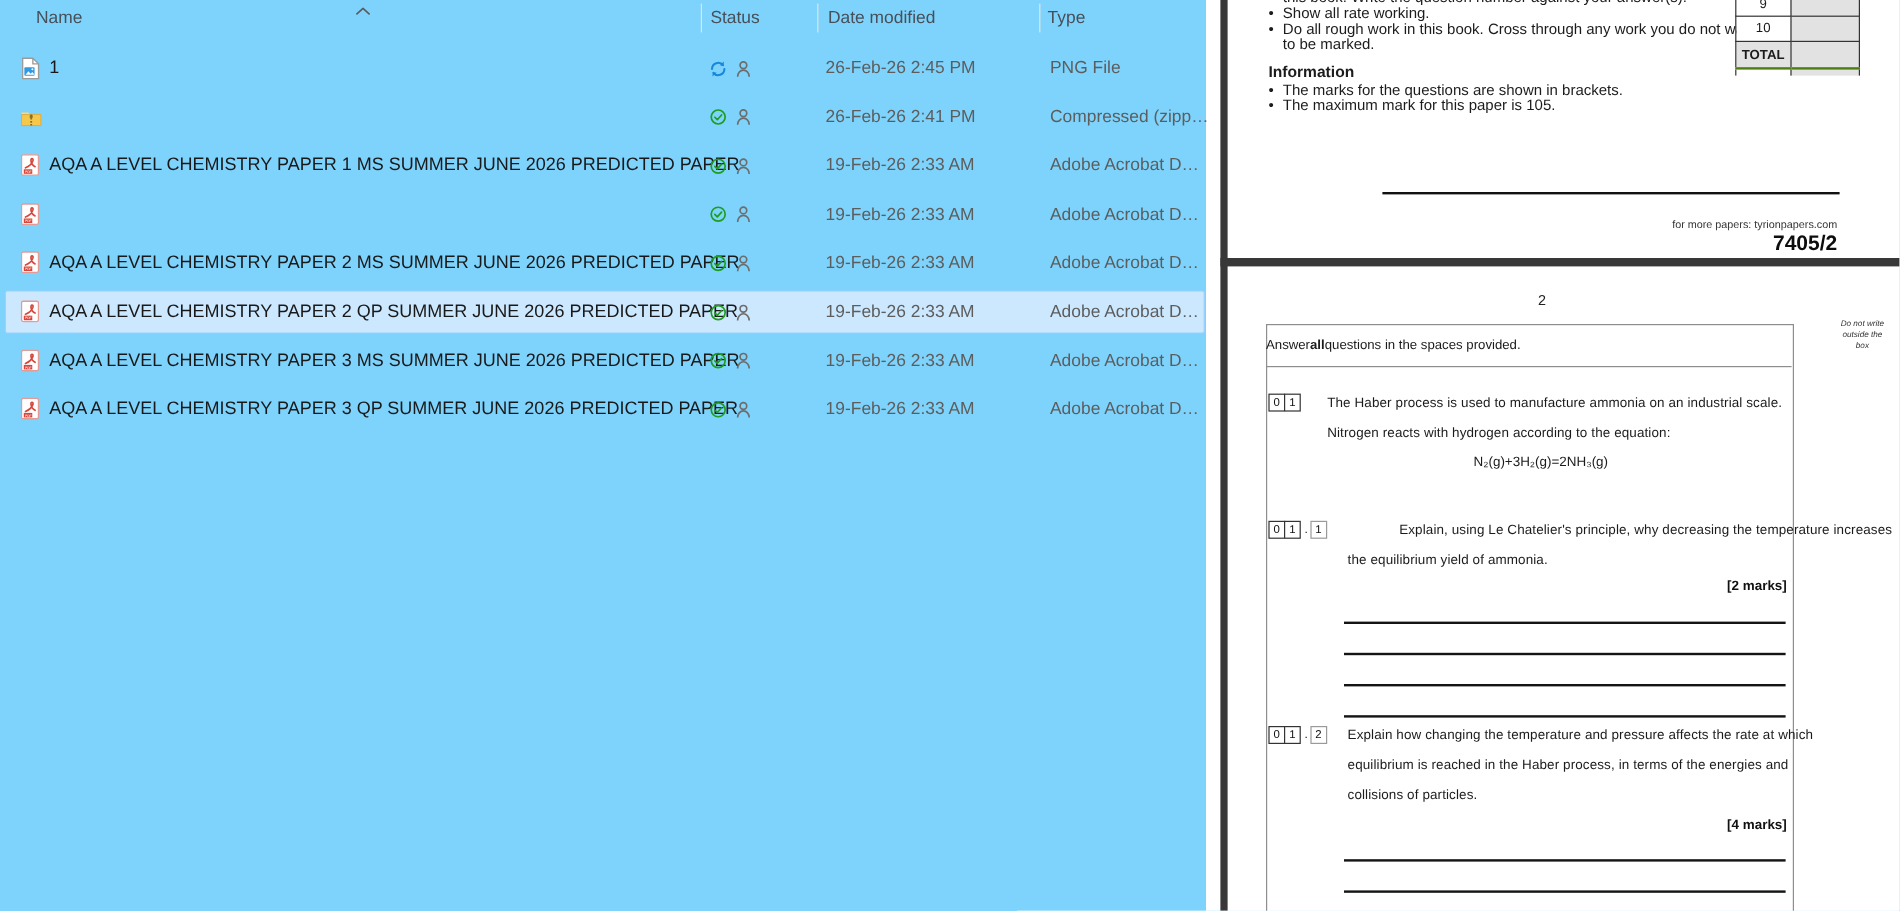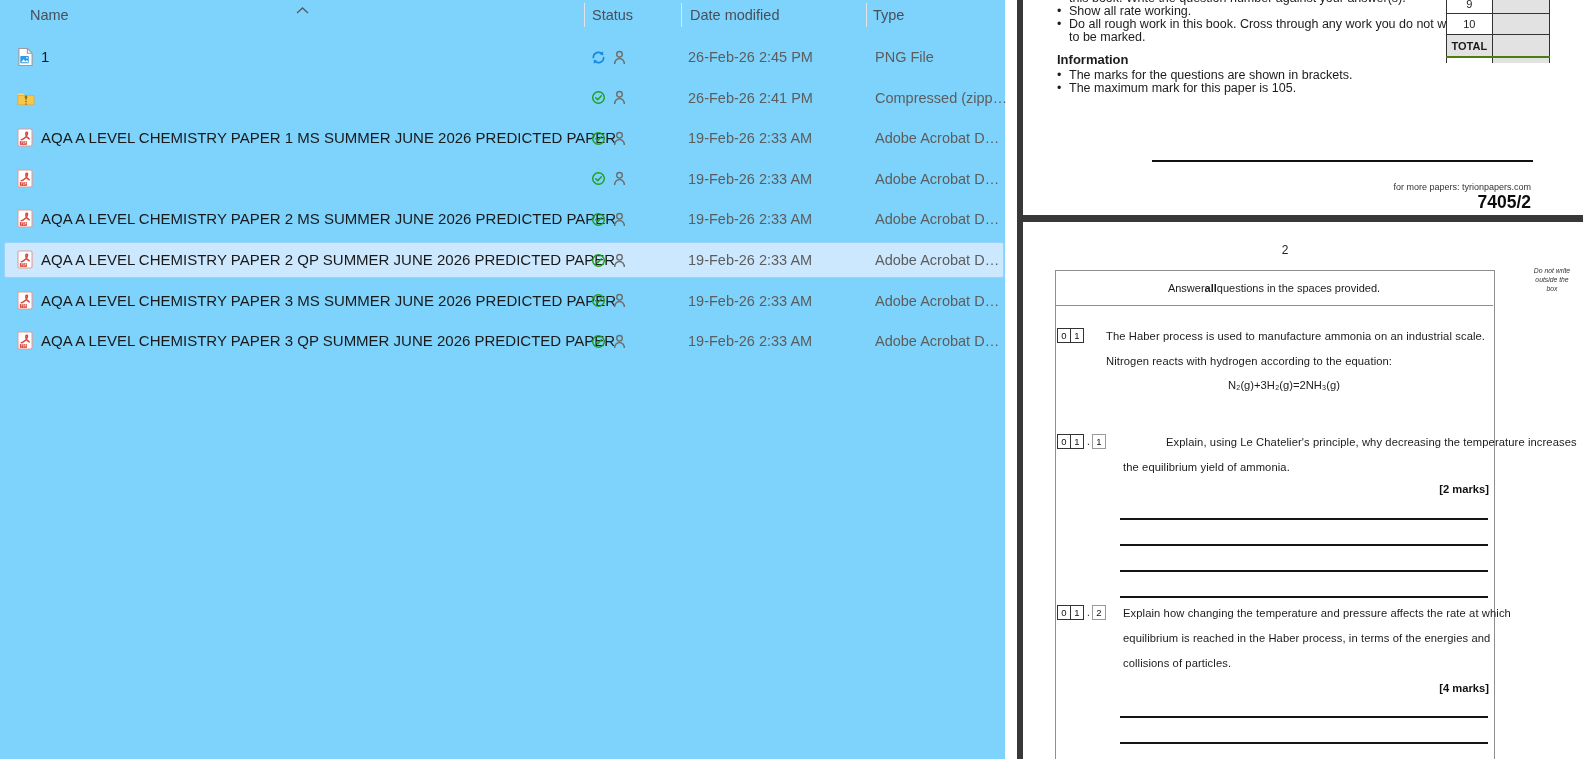--- a/index.html
+++ b/index.html
@@ -40,21 +40,21 @@
   .mt-total{background:#e2e2e2 !important;font-weight:bold;}
   .mt-stub td{height:5px;border-bottom:none;}
   .p1-rule{position:absolute;left:135px;top:160px;width:381px;height:2px;background:#111;}
   .p1-footnote{position:absolute;left:135px;top:182px;width:379px;text-align:right;font-size:9px;color:#333;}
   .p1-code{position:absolute;left:135px;top:192px;width:379px;text-align:right;font-size:17.5px;font-weight:bold;color:#0d0d0d;}
 
   
   .p2-num{position:absolute;left:38px;top:243px;width:460px;text-align:center;font-size:12px;color:#222;}
   .p2-box{position:absolute;left:38px;top:270px;width:438px;height:489px;border:1px solid #8e8e8e;border-bottom:none;}
   .p2-boxheader{position:absolute;left:38px;top:270px;width:438px;height:35px;border-bottom:1px solid #8e8e8e;
-     display:flex;align-items:center;justify-content:center;font-size:11px;color:#1b1b1b;}
+     display:flex;align-items:center;font-size:11px;color:#1b1b1b;}
   .margin-note{position:absolute;left:505px;top:266px;width:60px;font-size:6.8px;line-height:9px;
      font-style:italic;text-align:center;color:#333;}
   .qnum{position:absolute;display:flex;align-items:center;}
   .qcell{width:14px;height:15px;border:1px solid #333;background:#fff;font-size:9.5px;
      display:flex;align-items:center;justify-content:center;box-sizing:border-box;color:#111;}
   .qcell+.qcell{margin-left:-1px;}
   .qdot{font-size:10px;margin:0 2px 0 3px;color:#111;}
   .qsub{border-color:#9a9a9a;}
   .p2text{position:absolute;font-size:11.2px;color:#1b1b1b;white-space:nowrap;letter-spacing:0.1px;}
   .p2eq{position:absolute;left:89px;width:356px;text-align:center;font-size:11.2px;color:#1b1b1b;}

